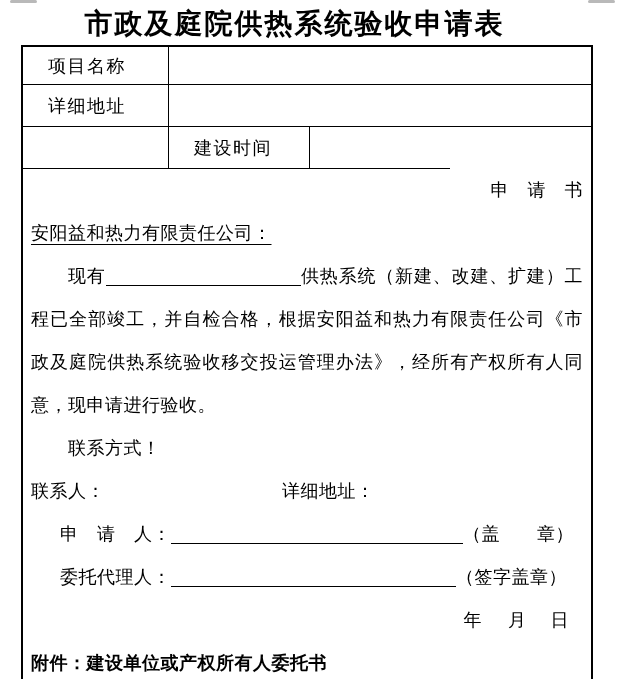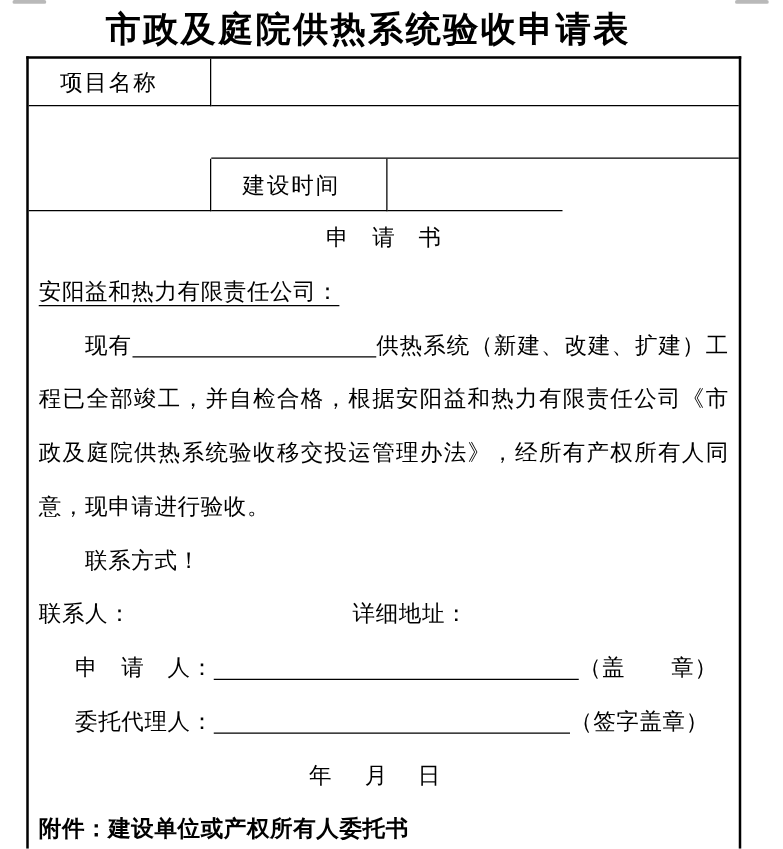--- a/index.html
+++ b/index.html
@@ -38,60 +38,61 @@
   .br { border-right: 1.5px solid #000; }
   .bb { border-bottom: 1.5px solid #000; }
   .span3 { grid-column: 2 / 5; }
   .span4 { grid-column: 1 / 5; }
 
   .letter {
     display: block; padding: 0 8px;
     font-size: 18px; letter-spacing: 0.5px; line-height: 43px;
   }
   .letter > div { margin: 0; }
-  .heading { text-align: center; }
+  .heading { text-align: right; }
   .salutation-line { text-align: left; }
   .salutation-text { text-decoration: underline; text-underline-offset: 5px; margin-top: 44px; }
   .para { text-align: justify; text-indent: 37px; }
   .closing { text-indent: 37px; }
 
   .blank {
     display: inline-block; height: 16px; margin-bottom: -4px;
     border-bottom: 1.5px solid #000;
   }
   .blank.para-blank      { width: 195px; }
   .blank.applicant-blank { width: 292px; }
   .blank.agent-blank     { width: 285px; }
 
   .contact-line .indent { }
   .contact-line .method { margin-left: 177px; }
 
   .sig-line .sig-label { margin-left: 29px; }
 
-  .date-line { text-align: center; padding-right: 14px; }
+  .date-line { text-align: right; padding-right: 14px; }
   .date-line .gap-a { margin-left: 26px; }
   .date-line .gap-b { margin-left: 24px; }
 
   .attachment { font-weight: bold; }
 </style>
 </head>
 <body>
 
 <div class="page">
 
   <div class="artifact left"></div>
   <div class="artifact right"></div>
 
   <h1 class="title">市政及庭院供热系统验收申请表</h1>
 
   <div class="tbl">
 
     <div class="cell label br bb">项目名称</div>
     <div class="cell span3 bb"></div>
 
+    <div class="cell label br bb">详细地址</div>
     <div class="cell span3 bb"></div>
 
     <div class="cell br bb"></div>
     <div class="cell label br bb">建设时间</div>
     <div class="cell bb"></div>
 
     <div class="span4 letter">
 
       <div class="heading">申　请　书</div>
 

